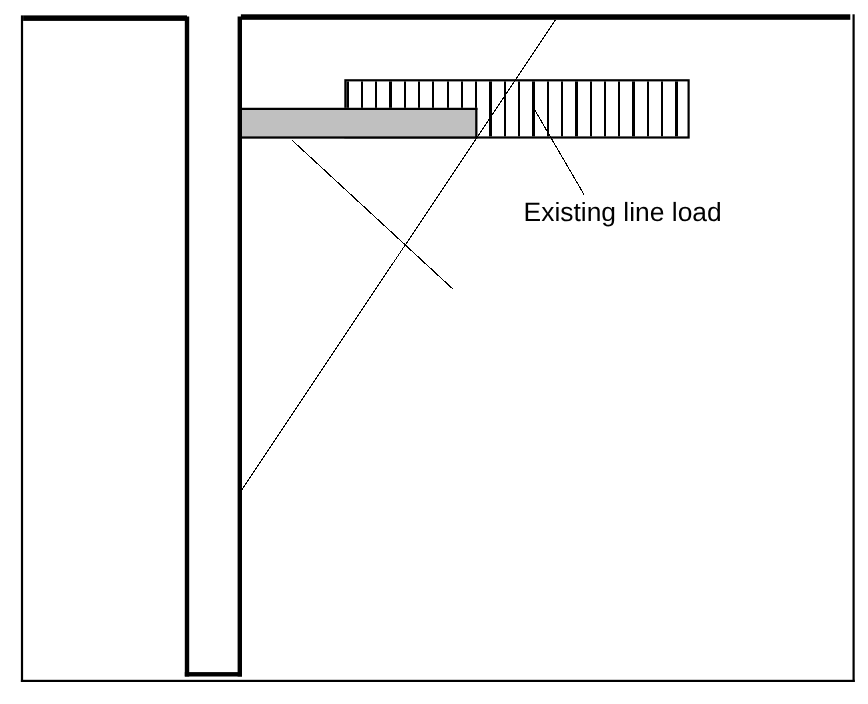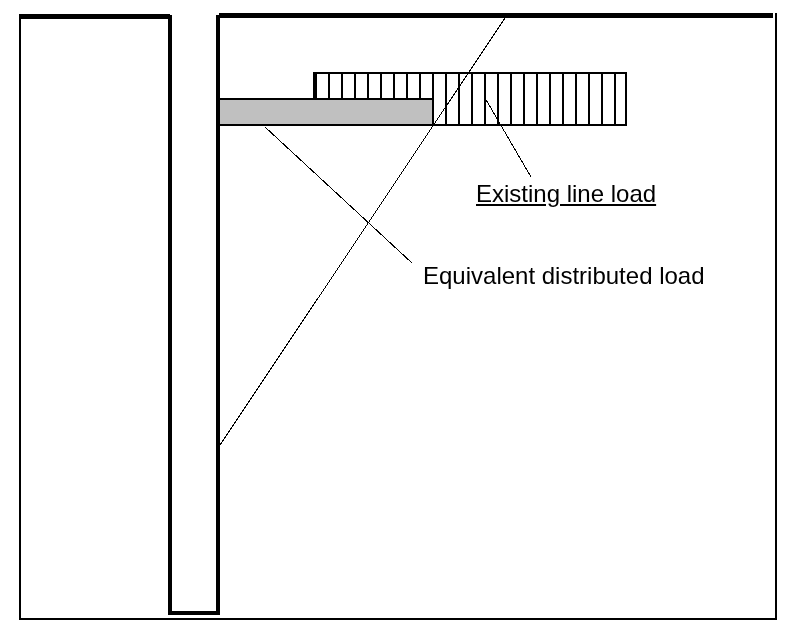--- a/index.html
+++ b/index.html
@@ -54,21 +54,21 @@
   .wall-cap   { left: 168px; top: 611px; width: 52px; height: 4px;   background: var(--line-color, #000); }
 
   .leader-svg { left: 0; top: 0; width: 789px; height: 640px; pointer-events: none; }
 
   .label {
     color: var(--line-color, #000);
     font-size: 24px;
     line-height: 1;
     white-space: nowrap;
   }
-  .label-existing   { left: 476px; top: 182px; text-decoration: underline; }
+  .label-existing   { left: 476px; top: 182px; }
   .label-equivalent { left: 423px; top: 264px; }
 </style>
 </head>
 <body>
 
 <div class="canvas">
 
   <div class="abs frame-left"></div>
   <div class="abs frame-right"></div>
   <div class="abs frame-bottom"></div>
@@ -84,15 +84,14 @@
   <div class="abs wall-right"></div>
   <div class="abs wall-cap"></div>
 
   <svg class="abs leader-svg" viewBox="0 0 789 640" shape-rendering="crispEdges">
     <line x1="218" y1="448" x2="505" y2="18" stroke="#000000" stroke-width="1"></line>
     <line x1="265" y1="127" x2="412" y2="263" stroke="#000000" stroke-width="1"></line>
     <line x1="485" y1="98" x2="531" y2="177" stroke="#000000" stroke-width="1"></line>
   </svg>
 
   <div class="abs label label-existing">Existing line load</div>
-  <div class="abs label label-equivalent">Equivalent distributed load</div>
 
 </div>
 
 </body></html>

